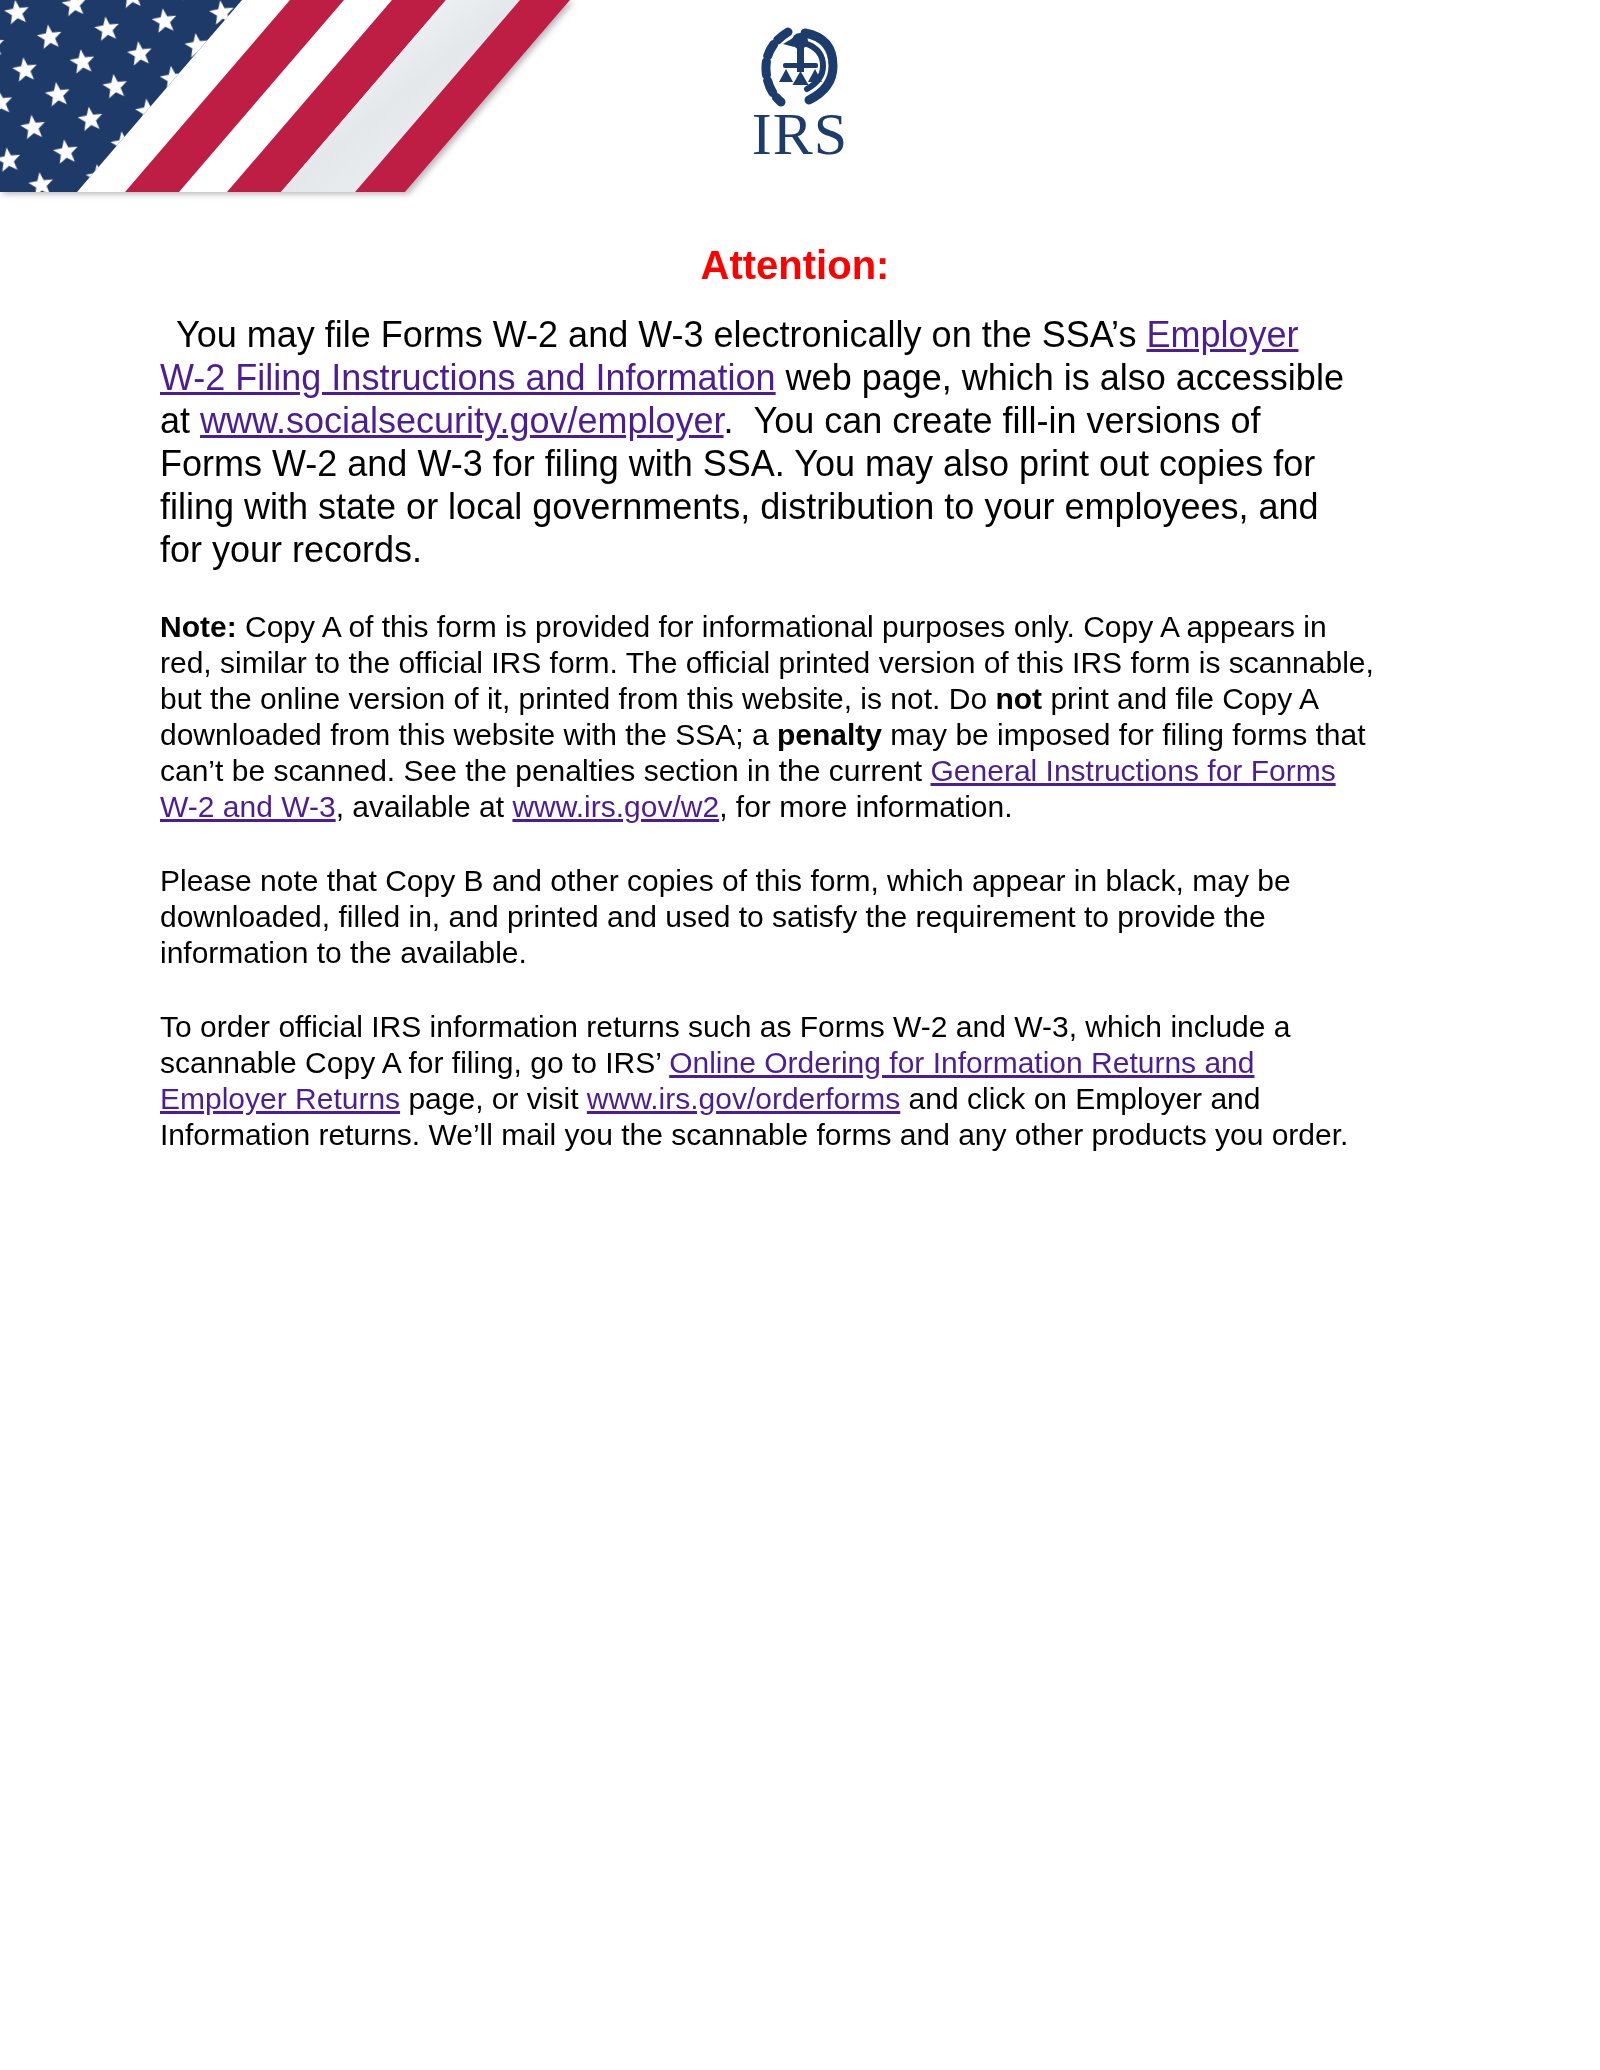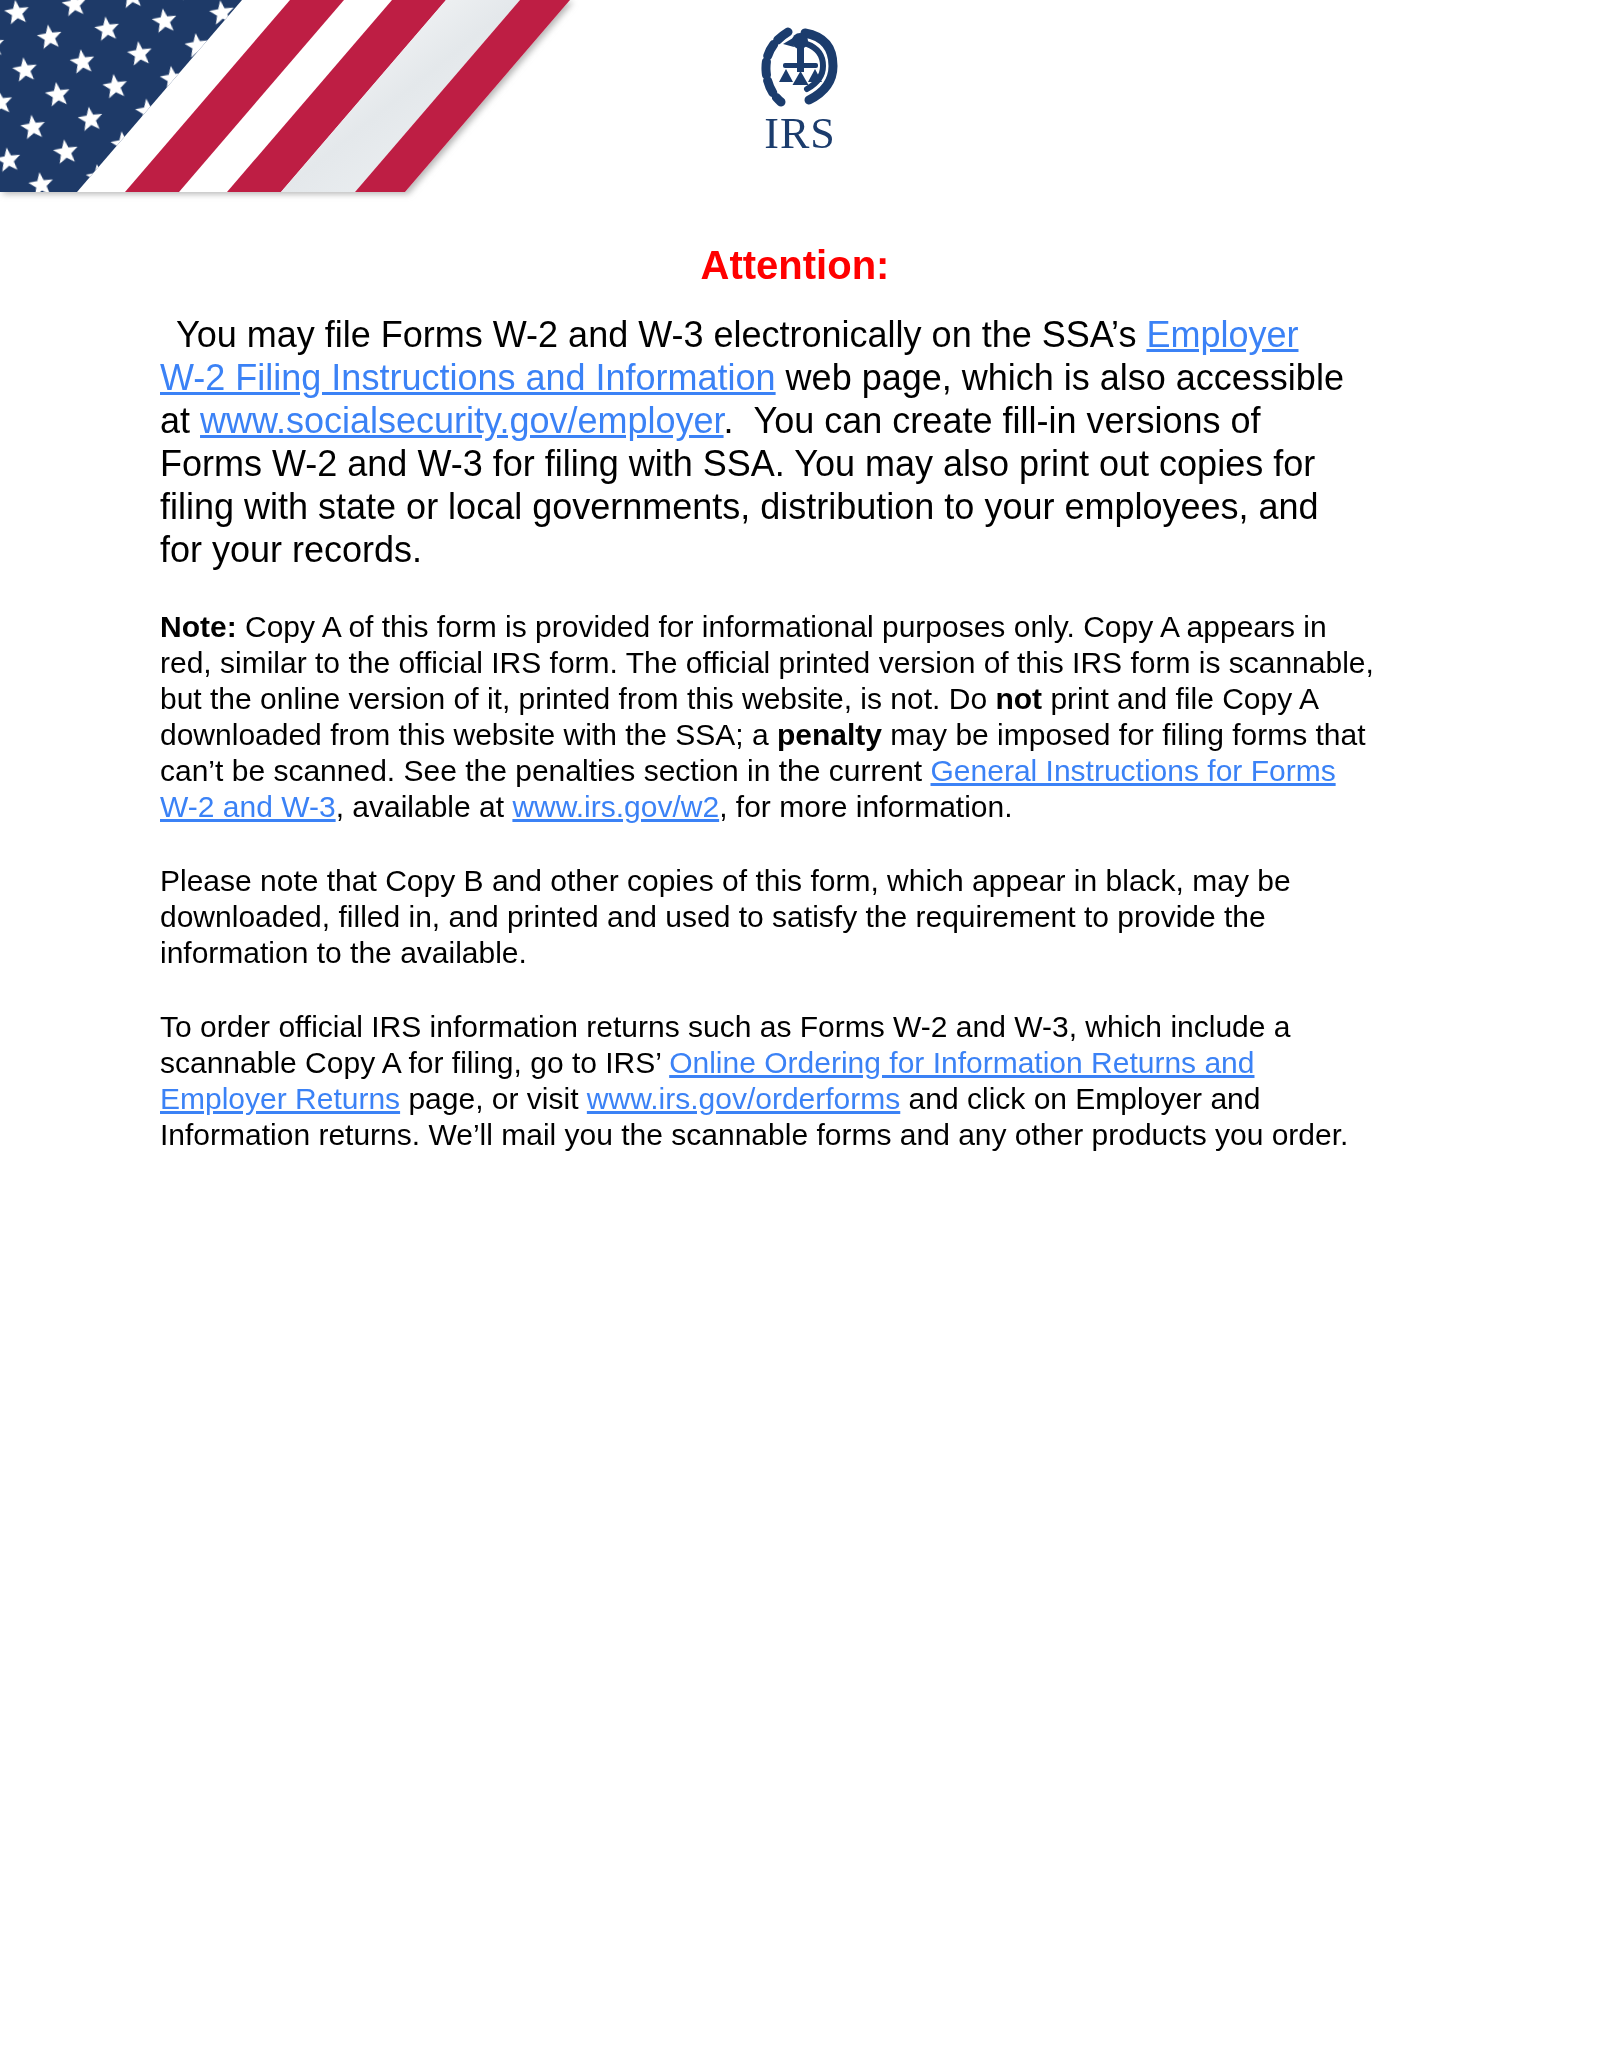--- a/index.html
+++ b/index.html
@@ -17,21 +17,21 @@
     filter:drop-shadow(3px 2px 3px rgba(120,120,120,0.55));
   }
   
   .logo{
     position:absolute;top:26px;left:0;width:1600px;
     text-align:center;
   }
   .logo-icon{display:block;margin:0 auto;}
   .logo-text{
     font-family:"Liberation Serif","DejaVu Serif",serif;
-    font-size:44px;line-height:40px;
+    font-size:60px;line-height:40px;
     color:#1b3c6d;letter-spacing:1px;
     margin-top:2px;
   }
   
   .main{
     position:absolute;left:160px;top:0;width:1300px;
   }
   h1.heading{
     margin:244px 0 0 0;
     padding-left:70px;
@@ -44,21 +44,21 @@
   .para.lead{
     font-size:36px;line-height:43px;
     margin-top:27px;
     text-indent:16px;
   }
   .para.body{
     font-size:30px;line-height:36px;
     margin-top:38px;
   }
   .para.body.first-body{}
-  .para a{color:#3b82f6;cursor:pointer;}
+  .para a{color:#4c1d95;cursor:pointer;}
   .para b{font-weight:bold;}
 </style>
 </head>
 <body>
 
 <svg class="flag" width="575" height="192" viewBox="0 0 575 192" aria-hidden="true">
   <defs>
     <path id="star" d="M0,-13 L3.23,-4.45 L12.36,-4.02 L5.23,1.7 L7.64,10.52 L0,5.5 L-7.64,10.52 L-5.23,1.7 L-12.36,-4.02 L-3.23,-4.45 Z" fill="#ffffff"></path>
     <pattern id="stars" patternUnits="userSpaceOnUse" width="58" height="58" patternTransform="rotate(-8)">
       <use href="#star" x="15" y="15"></use>

